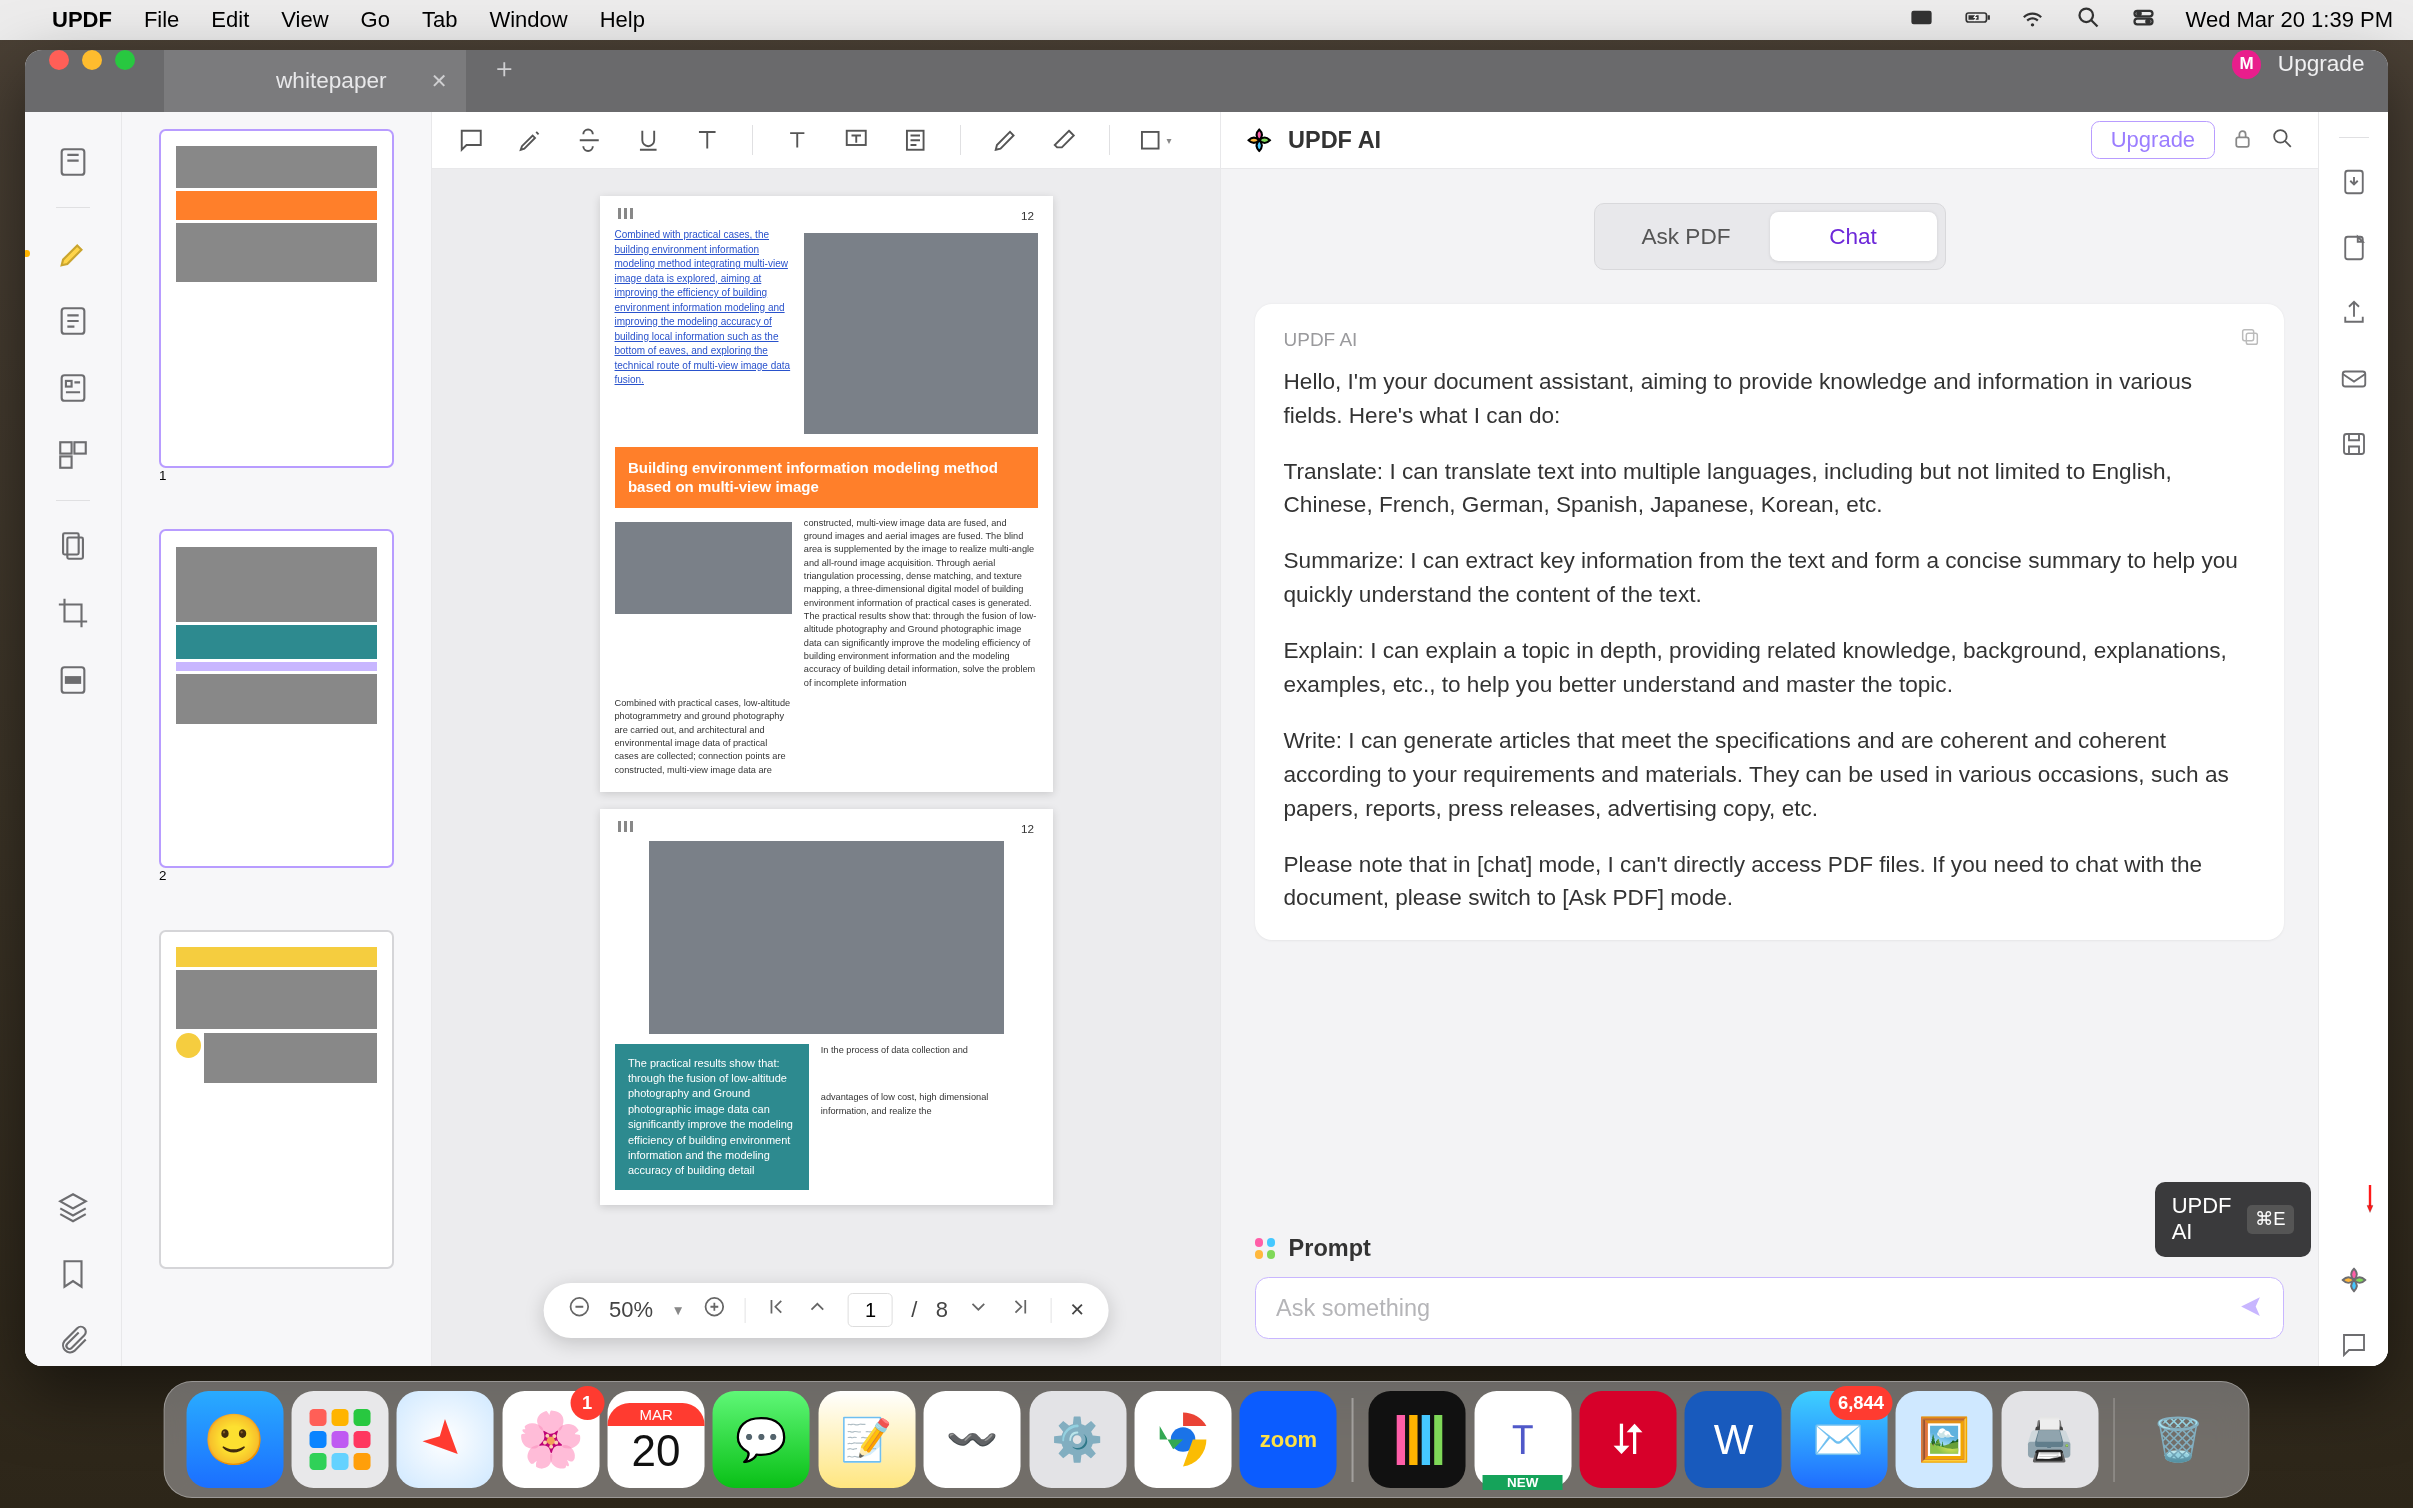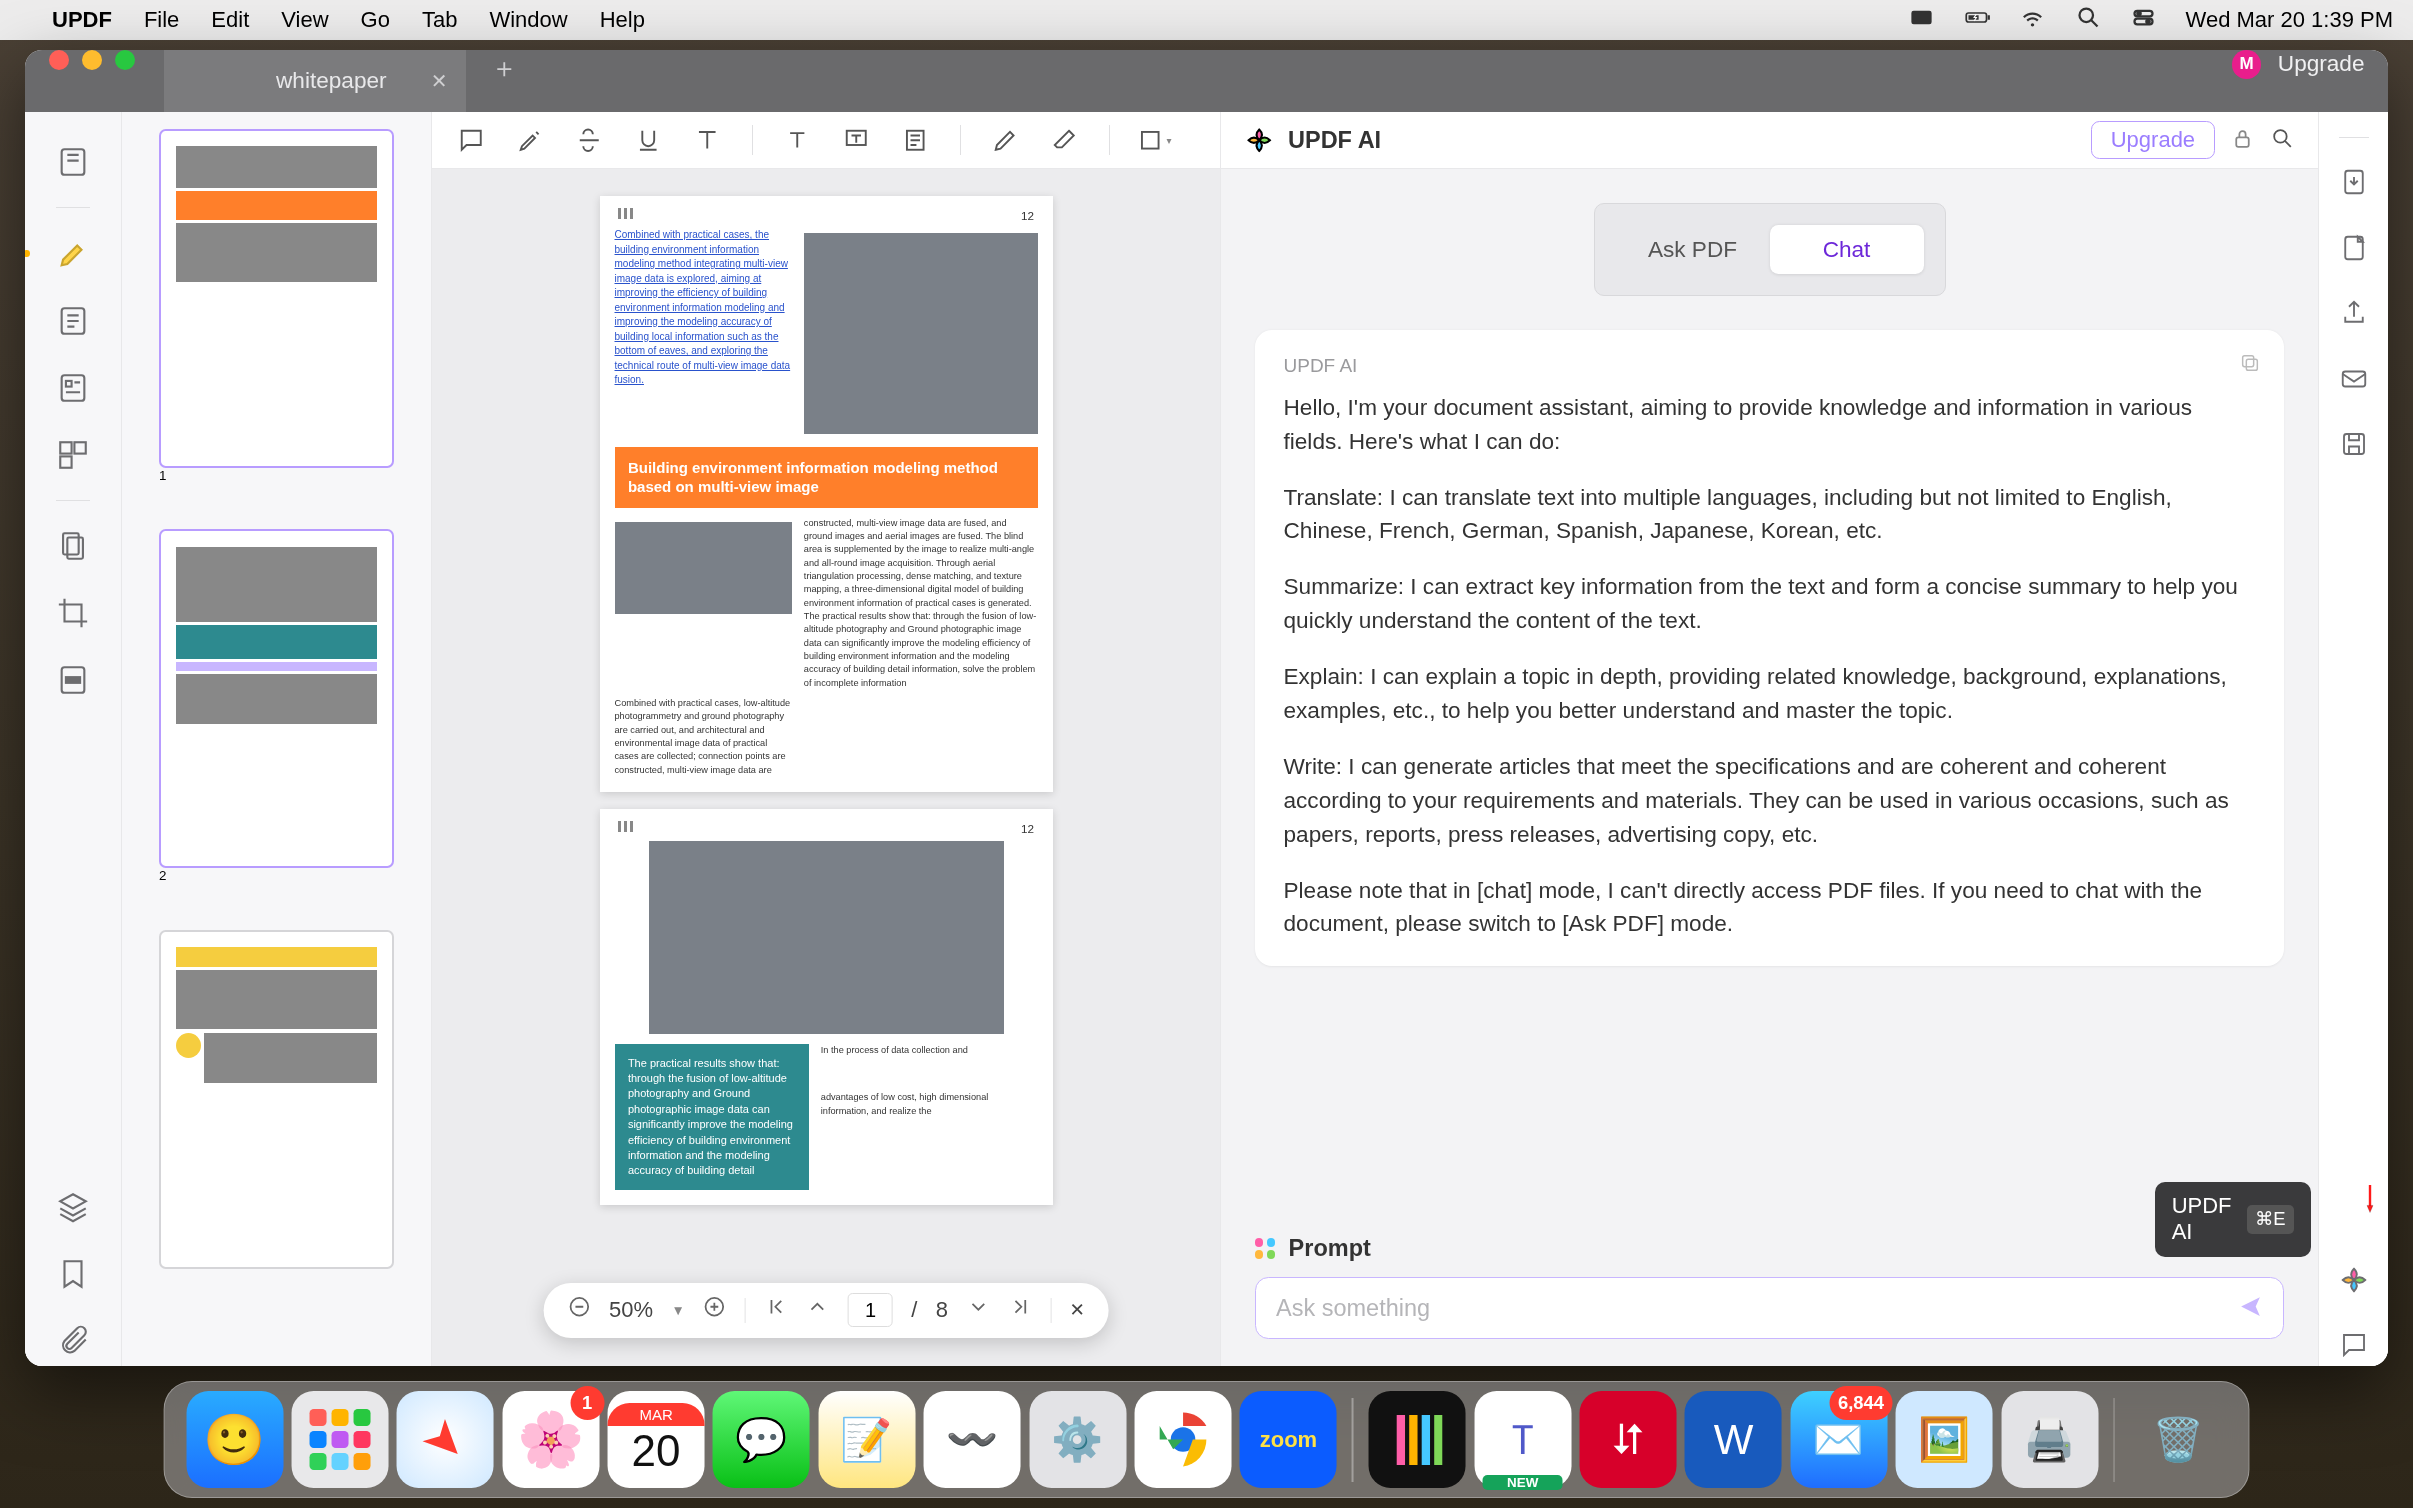--- a/index.html
+++ b/index.html
@@ -73,21 +73,21 @@
 .ai-head{height:57px;background:#fff;border-bottom:0.8px solid #e8e8ea;display:flex;align-items:center;padding:0 23.5px;gap:15px}
 .ai-head .logo{width:28.5px;height:28.5px}
 .ai-head .title{font-size:23.5px;font-weight:600;color:#333}
 .ai-head .spc{flex:1}
 .ai-head .upg{border:1.3px solid #b89cff;color:#9b7dff;padding:5px 18.4px;border-radius:8.4px;font-size:22px}
 .ai-head .lock{color:#888}
 .ai-head .search{color:#555}
 .ai-head svg{width:25px;height:25px;stroke:currentColor;fill:none;stroke-width:1.7}
 
 .ai-body{flex:1;padding:34px 34px 17px;overflow:auto;position:relative}
-.seg{display:flex;background:#e8e8eb;border-radius:10px;padding:21px;width:352px;margin:0 auto 34px;border:0.8px solid #d8d8db}
+.seg{display:flex;background:#e8e8eb;border-radius:10px;padding:8px;width:352px;margin:0 auto 34px;border:0.8px solid #d8d8db}
 .seg .s{flex:1;text-align:center;padding:11.7px 0;font-size:22.6px;color:#555;border-radius:8.4px;cursor:pointer}
 .seg .s.on{background:#fff;color:#6d28d9;box-shadow:0 0.8px 3.4px rgba(0,0,0,.1)}
 .card{background:#fff;border-radius:17px;padding:25px 28.5px;box-shadow:0 0.8px 2.5px rgba(0,0,0,.06);position:relative}
 .card .lbl{font-size:19px;color:#9a9a9d;margin-bottom:13.4px}
 .card .copy{position:absolute;top:22px;right:23.5px;color:#bbb}
 .card p{font-size:22.6px;color:#333;line-height:1.5;margin-bottom:22px}
 .card p:last-child{margin-bottom:0}
 .input-row{position:absolute;bottom:27px;left:34px;right:34px;display:flex;flex-direction:column;gap:15px}
 .prompt-pill{display:flex;align-items:center;gap:13.4px;font-size:23.5px;font-weight:600;color:#333}
 .prompt-pill .dots{display:grid;grid-template-columns:repeat(2,8.4px);gap:3.4px}
@@ -597,21 +597,21 @@
   <div class="dicon" style="background:#0b5cff;color:#fde047;font-size:22px;font-weight:600">zoom</div>
   <div class="dsep"></div>
   <div class="dicon" style="background:#111">
       <svg width="50" height="50" viewBox="0 0 24 24">
         <rect x="2" width="4" height="24" fill="#ff5ea8"></rect>
         <rect x="8" width="4" height="24" fill="#ffb400"></rect>
         <rect x="14" width="4" height="24" fill="#45c8ff"></rect>
         <rect x="20" width="4" height="24" fill="#7fd858"></rect>
       </svg>
     </div>
-  <div class="dicon" style="background:#fff;color:#5059c9;position:relative">Ｔ<span style="position:absolute;bottom:-1.7px;left:8.4px;right:8.4px;background:#15a35a;color:#fff;font-size:13.4px;border-radius:5px;text-align:center;font-weight:700">NEW</span></div>
+  <div class="dicon" style="background:#fff;color:#5059c9;position:relative">Ｔ<span style="position:absolute;bottom:-1.7px;left:8.4px;right:8.4px;background:#15a35a;color:#fff;font-size:13.4px;border-radius:0;text-align:center;font-weight:700">NEW</span></div>
   <div class="dicon" style="background:#d7002a">⮃</div>
   <div class="dicon" style="background:#185abd">W</div>
   <div class="dicon wide" style="background:linear-gradient(#3ed0ff,#1f6dff)">✉️<span class="badge">6,844</span></div>
   <div class="dicon" style="background:#cfe8ff">🖼️</div>
   <div class="dicon" style="background:#e3e3e6;color:#333">🖨️</div>
   <div class="dsep"></div>
   <div class="dicon" style="background:transparent">🗑️</div>
 </div>
 
 

